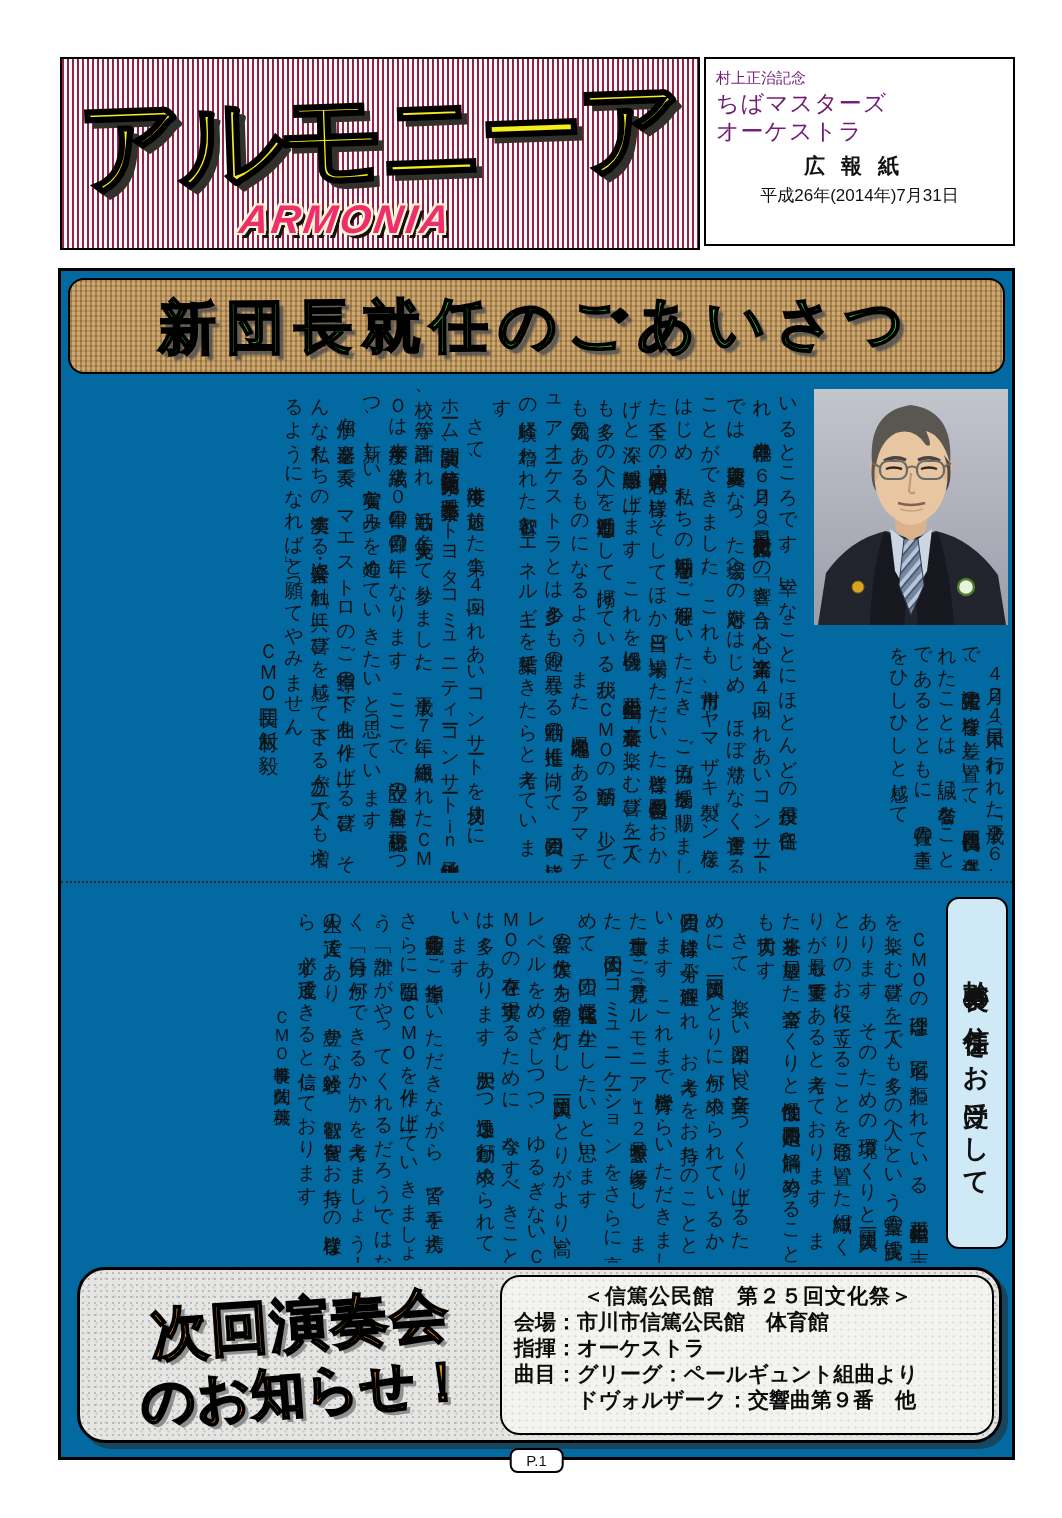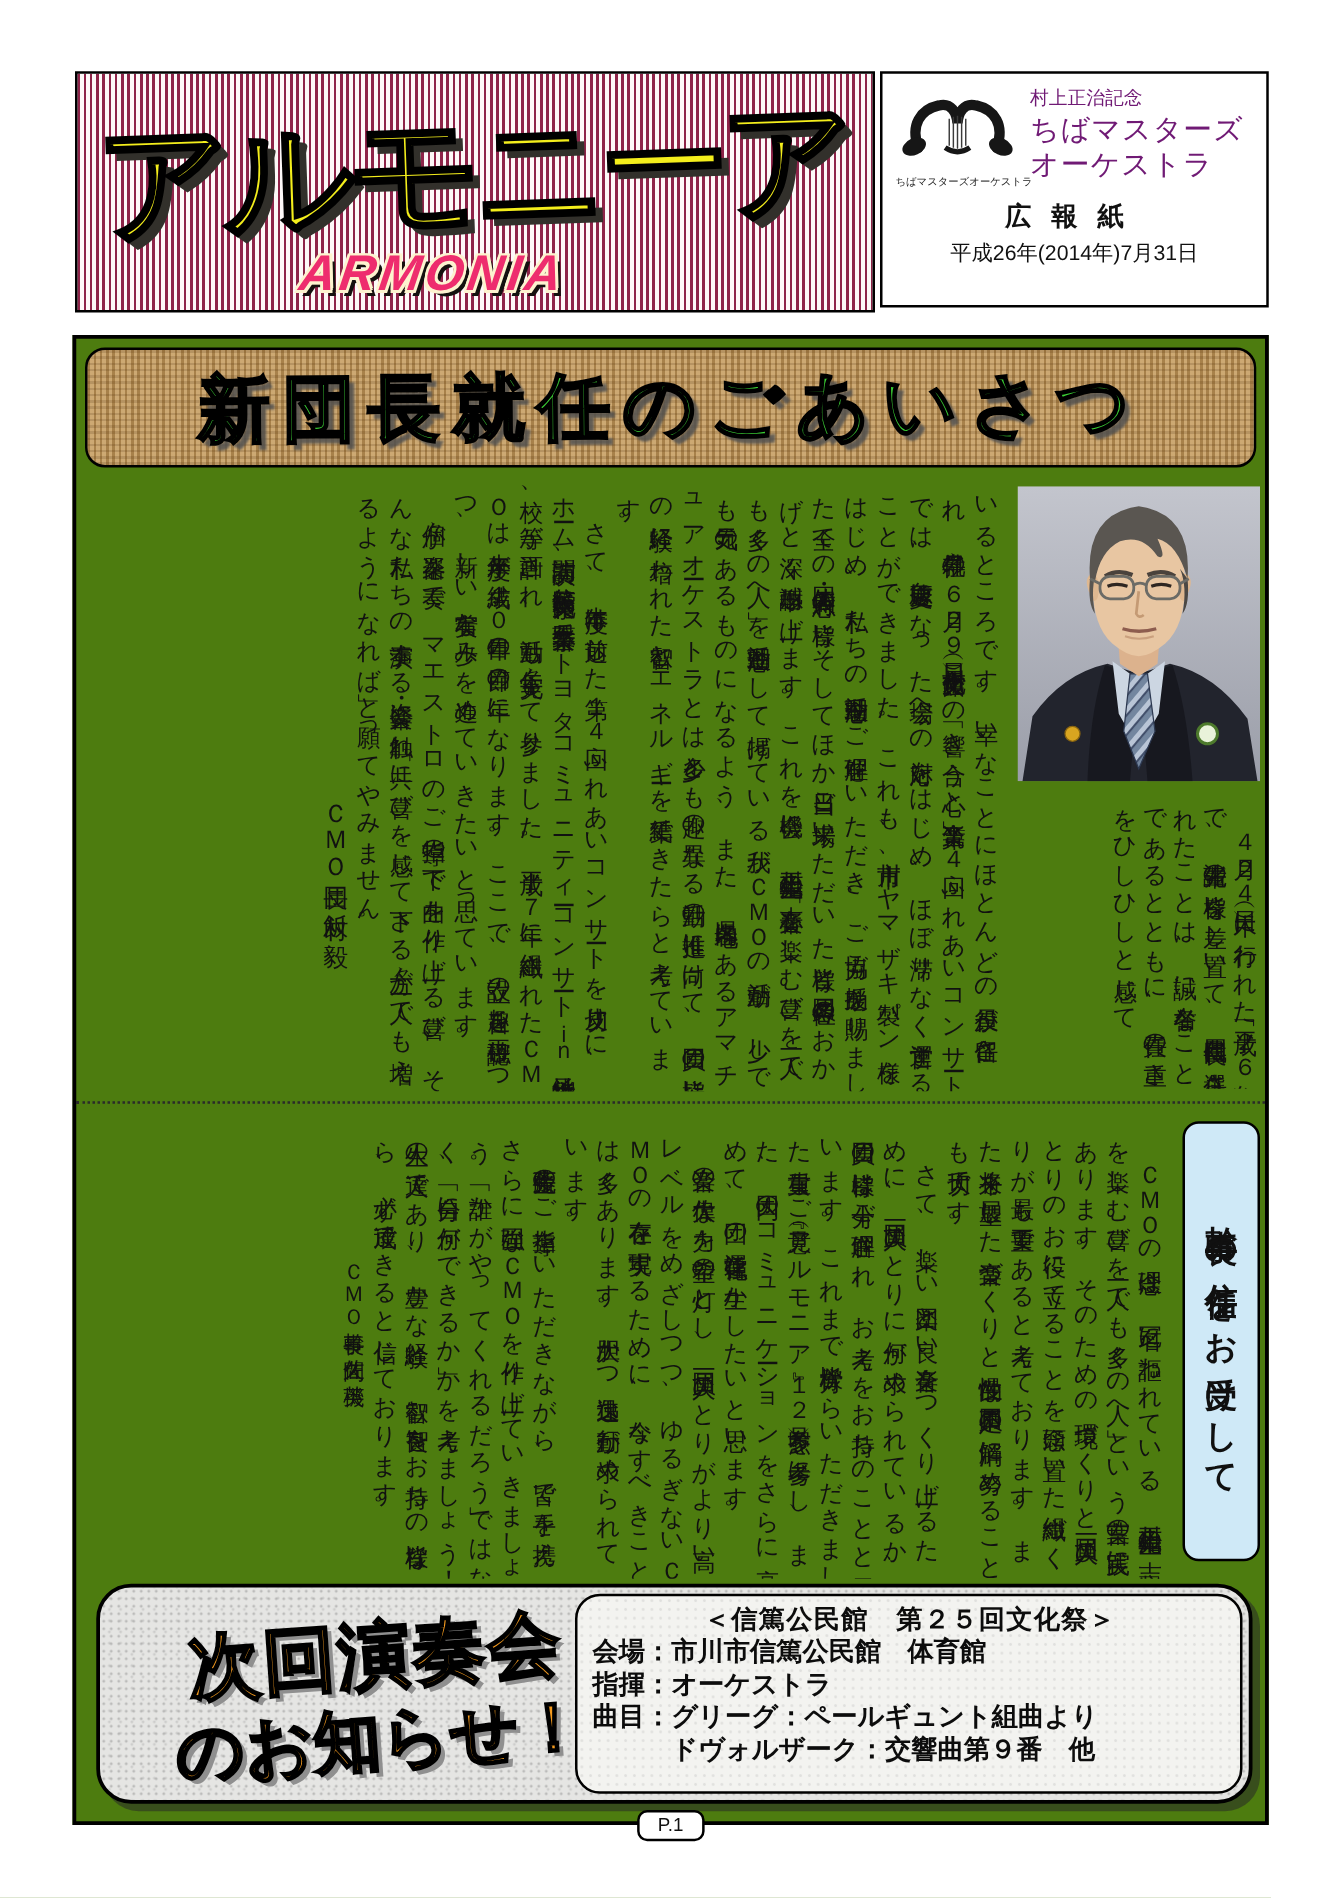--- a/index.html
+++ b/index.html
@@ -24,21 +24,21 @@
   .org-logo-caption{font-size:9px;letter-spacing:0;color:#222;margin-top:1px;white-space:nowrap;transform:scale(.92);}
   .org-name{padding-left:4px;padding-top:2px;color:#701a75;}
   .org-memorial{font-size:15px;margin-bottom:2px;}
   .org-name-l{font-size:23px;line-height:1.2;letter-spacing:1px;}
   .info-bulletin{margin-top:7px;text-align:center;font-size:21px;font-weight:bold;letter-spacing:16px;color:#111;}
   .info-issue{margin-top:5px;text-align:center;font-size:19px;font-weight:bold;color:#111;white-space:nowrap;}
   .info-date{margin-top:4px;text-align:center;font-size:17px;font-weight:normal;color:#111;}
 
   
   .content-box{position:absolute;left:58px;top:268px;width:957px;height:1192px;border:3px solid #000;
-    box-sizing:border-box;background:#4d7c0f;}
+    box-sizing:border-box;background:#0369a1;}
 
   
   .banner{position:absolute;left:7px;top:7px;right:7px;height:92px;border:2px solid #000;border-radius:16px;
     background-color:#c79f63;
     background-image:repeating-linear-gradient(90deg,rgba(116,80,34,.38) 0 2px,rgba(255,255,255,.10) 2px 5px),
                      repeating-linear-gradient(0deg,rgba(116,80,34,.30) 0 2px,rgba(0,0,0,0) 2px 5px);
     display:flex;align-items:center;justify-content:center;overflow:hidden;}
   .banner-text{font-size:58px;font-weight:bold;color:#3bd135;letter-spacing:10px;white-space:nowrap;
     -webkit-text-stroke:2px #000;text-shadow:5px 5px 2px rgba(80,80,80,.85);
     font-family:"DejaVu Sans","Liberation Sans",sans-serif;transform:rotate(-.4deg);}
@@ -73,21 +73,21 @@
     box-sizing:border-box;background-color:#e5e5e3;
     background-image:radial-gradient(rgba(110,110,110,.35) 1px,rgba(0,0,0,0) 1.3px),
                      radial-gradient(rgba(150,150,150,.3) 1px,rgba(0,0,0,0) 1.3px);
     background-size:6px 6px,9px 9px;background-position:0 0,3px 4px;
     box-shadow:6px 6px 0 rgba(40,40,40,.55);}
   .announce-title{position:absolute;left:20px;top:16px;width:405px;text-align:center;transform:rotate(-4deg);
     font-family:"DejaVu Sans","Liberation Sans",sans-serif;font-weight:bold;color:#f59b1e;
     -webkit-text-stroke:2px #000;text-shadow:4px 4px 0 #8f8f8f;}
   .announce-title .t1{font-size:58px;letter-spacing:2px;}
   .announce-title .t2{font-size:54px;margin-top:-8px;letter-spacing:0px;}
-  .announce-details{position:absolute;right:5px;top:5px;bottom:5px;width:534px;background:#f3f3f0;
+  .announce-details{position:absolute;right:5px;top:5px;bottom:5px;width:494px;background:#f3f3f0;
     border:2px solid #000;border-radius:20px;box-sizing:border-box;padding:6px 10px 4px 12px;
     background-image:radial-gradient(rgba(140,140,140,.18) 1px,rgba(0,0,0,0) 1.2px);background-size:7px 7px;}
   .d-line{font-size:21px;font-weight:bold;color:#0c0c0c;line-height:26px;white-space:nowrap;letter-spacing:0px;}
   .d-center{text-align:center;letter-spacing:1px;}
 
   
   .page-badge{position:absolute;left:50%;bottom:-16px;transform:translateX(-50%);background:#fff;
     border:2px solid #000;border-radius:8px;padding:2px 15px;font-size:15px;color:#111;z-index:5;
     font-family:"Liberation Sans","DejaVu Sans",sans-serif;}
 </style>
@@ -97,36 +97,20 @@
 <div class="page">
 
   <header>
     <div class="logo-box">
       <div class="logo-title">アルモニーア</div>
       <div class="logo-sub">ARMONIA</div>
     </div>
 
     <div class="info-box">
       <div class="info-top">
-        <div class="org-logo">
-          <svg width="100" height="66" viewBox="0 0 120 80" aria-hidden="true">
-            <path d="M22,62 C14,40 24,25 42,21 C54,18 59,28 60,38 C61,28 66,18 78,21 C96,25 106,40 98,62" fill="none" stroke="#161616" stroke-width="10" stroke-linecap="round"></path>
-            <ellipse cx="18" cy="61" rx="12" ry="8" fill="#161616" transform="rotate(-24 18 61)"></ellipse>
-            <ellipse cx="102" cy="61" rx="12" ry="8" fill="#161616" transform="rotate(24 102 61)"></ellipse>
-            <g stroke="#3a3a3a" stroke-width="1.4">
-              <line x1="52" y1="34" x2="52" y2="60"></line>
-              <line x1="56" y1="32" x2="56" y2="62"></line>
-              <line x1="60" y1="31" x2="60" y2="63"></line>
-              <line x1="64" y1="32" x2="64" y2="62"></line>
-              <line x1="68" y1="34" x2="68" y2="60"></line>
-            </g>
-            <path d="M48,62 Q60,70 72,62" fill="none" stroke="#161616" stroke-width="5"></path>
-          </svg>
-          <div class="org-logo-caption">ちばマスターズオーケストラ</div>
-        </div>
         <div class="org-name">
           <div class="org-memorial">村上正治記念</div>
           <div class="org-name-l">ちばマスターズ</div>
           <div class="org-name-l">オーケストラ</div>
         </div>
       </div>
       <div class="info-bulletin">広報紙</div>
       <div class="info-date">平成26年(2014年)7月31日</div>
     </div>
   </header>

